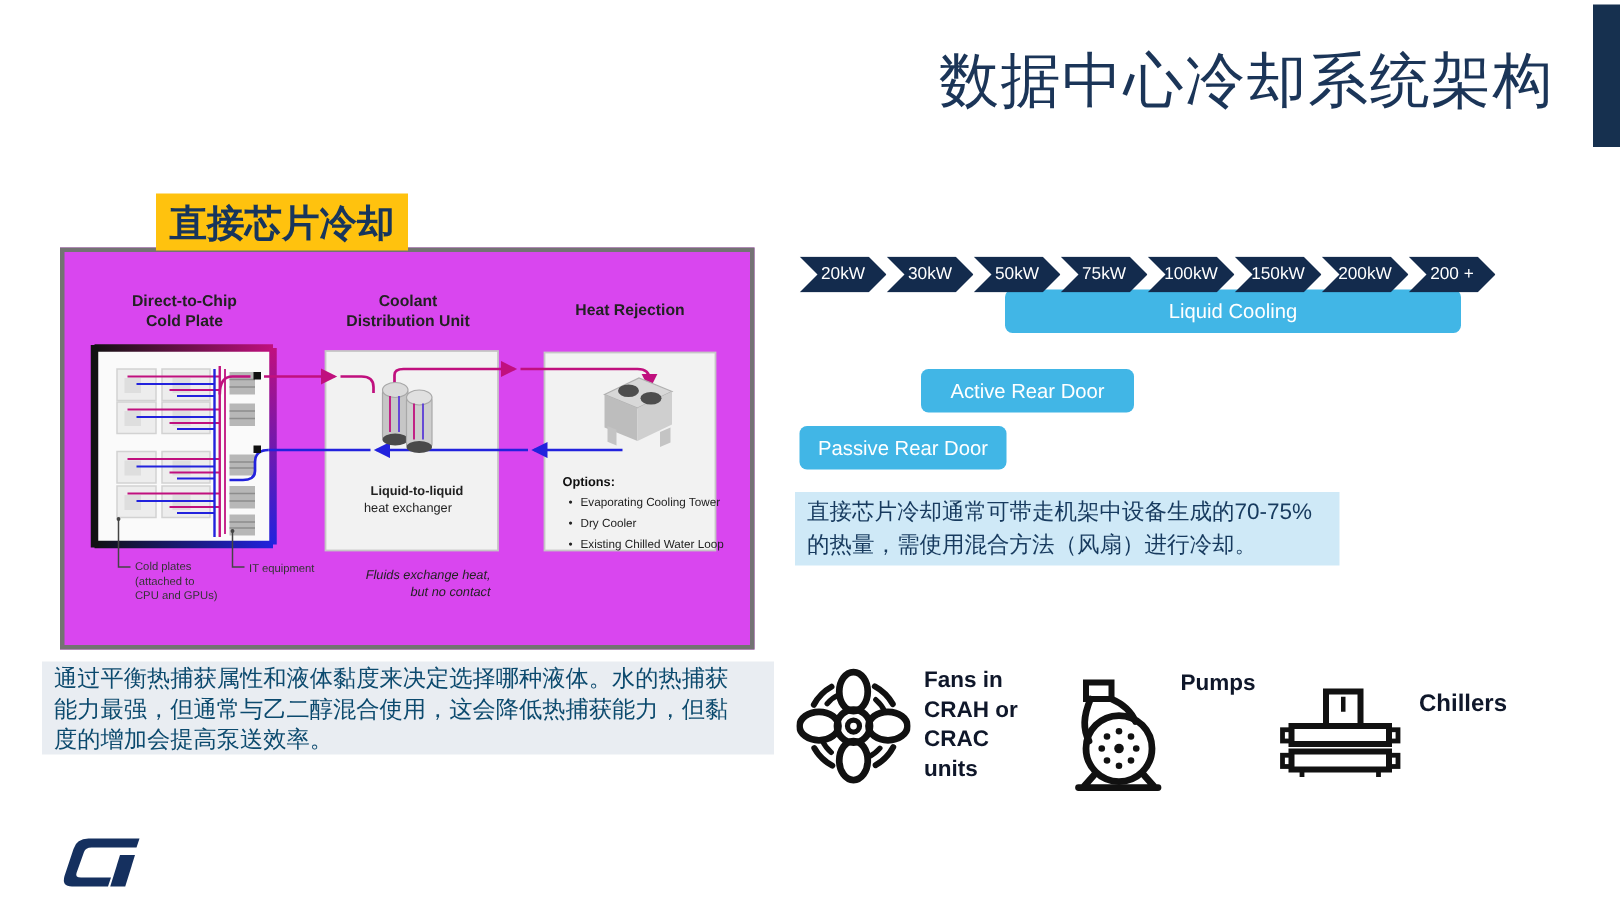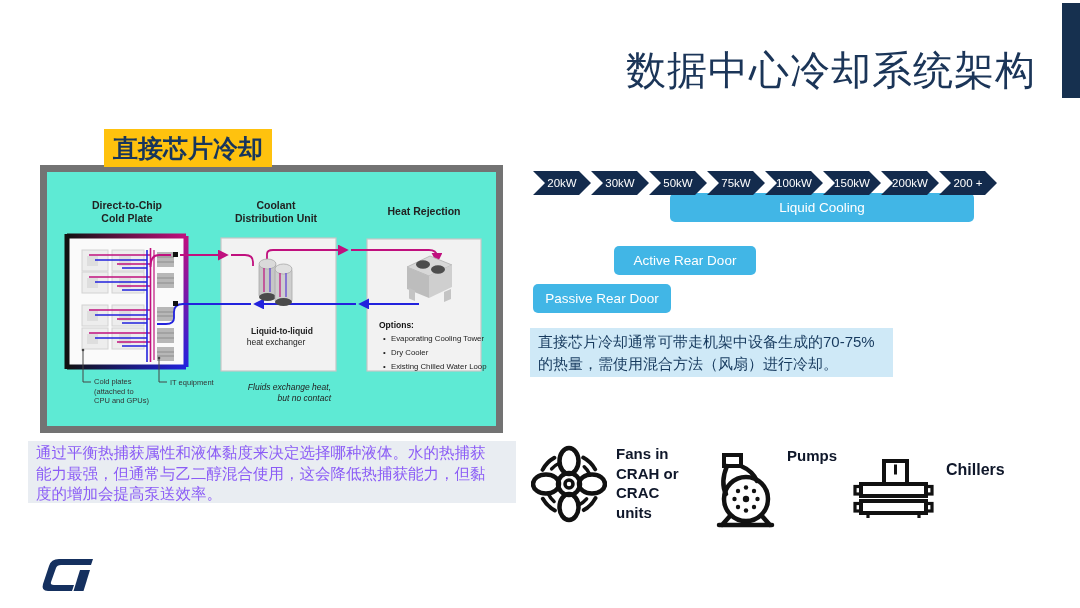--- a/index.html
+++ b/index.html
@@ -1,27 +1,27 @@
 <!DOCTYPE html>
 <html><head>
 <meta charset="utf-8">
 <style>
   html,body{margin:0;padding:0;background:#fff;}
   .stage{position:relative;width:1080px;height:608px;background:#ffffff;overflow:hidden;
          font-family:"Liberation Sans","DejaVu Sans",sans-serif;}
   
-  .title{position:absolute;top:43px;right:44px;font-size:40px;letter-spacing:1px;
+  .title{position:absolute;top:26px;right:44px;font-size:40px;letter-spacing:1px;
          color:#1b3558;font-weight:500;white-space:nowrap;}
   .title-bar{position:absolute;left:1062px;top:3px;width:18px;height:95px;background:#16304f;}
   
   .ylabel{position:absolute;left:104px;top:129px;width:168px;height:38px;background:#ffc20e;
           color:#17355c;font-size:25px;font-weight:600;display:flex;align-items:center;justify-content:center;z-index:3;}
   
-  .diagram{position:absolute;left:40px;top:165px;width:463px;height:268px;background:#5eead4;
-           border:7px solid #737373;box-sizing:border-box;z-index:2;}
+  .diagram{position:absolute;left:40px;top:165px;width:463px;height:268px;background:#d946ef;
+           border:3px solid #737373;box-sizing:border-box;z-index:2;}
   .dg-abs{position:absolute;}
   .dg-hdr{font-size:10.5px;font-weight:bold;color:#222;text-align:center;line-height:13px;}
   .dg-small{font-size:8.5px;color:#222;text-align:center;line-height:11px;}
   .dg-italic{font-size:8.5px;font-style:italic;color:#222;text-align:right;line-height:11px;}
   .dg-tiny{font-size:7.5px;color:#333;line-height:9.5px;}
   .dg-opt-title{font-size:8.5px;font-weight:bold;color:#111;text-align:center;}
   .dg-opt{font-size:7.8px;color:#222;line-height:14px;white-space:nowrap;}
   .dg-opt span.bullet-dot{display:inline-block;width:8px;}
   .diagram svg{position:absolute;left:0;top:0;}
   
@@ -32,21 +32,21 @@
   
   .bar{position:absolute;height:29px;background:#41b6e6;border-radius:5px;color:#fff;
        font-size:13.5px;display:flex;align-items:center;justify-content:center;}
   .bar-liquid{left:670px;top:193px;width:304px;}
   .bar-active{left:614px;top:246px;width:142px;}
   .bar-passive{left:533px;top:284px;width:138px;}
   
   .note-right{position:absolute;left:530px;top:328px;width:363px;height:49px;background:#cfe9f7;
               color:#173a5e;font-size:15px;line-height:22px;padding:3px 8px;box-sizing:border-box;white-space:nowrap;}
   .note-left{position:absolute;left:28px;top:441px;width:488px;height:62px;background:#e9edf2;
-             color:#8b5cf6;font-size:15.5px;line-height:20.5px;padding:2px 8px;box-sizing:border-box;white-space:nowrap;}
+             color:#0c4a6e;font-size:15.5px;line-height:20.5px;padding:2px 8px;box-sizing:border-box;white-space:nowrap;}
   
   .equip-label{position:absolute;font-weight:bold;color:#0f172a;}
   .fans-label{left:616px;top:444px;font-size:15px;line-height:19.5px;}
   .pumps-label{left:787px;top:447px;font-size:15px;}
   .chillers-label{left:946px;top:461px;font-size:16px;}
   .icon-abs{position:absolute;}
   .st-logo{position:absolute;left:38px;top:554px;}
 </style>
 </head>
 <body>

